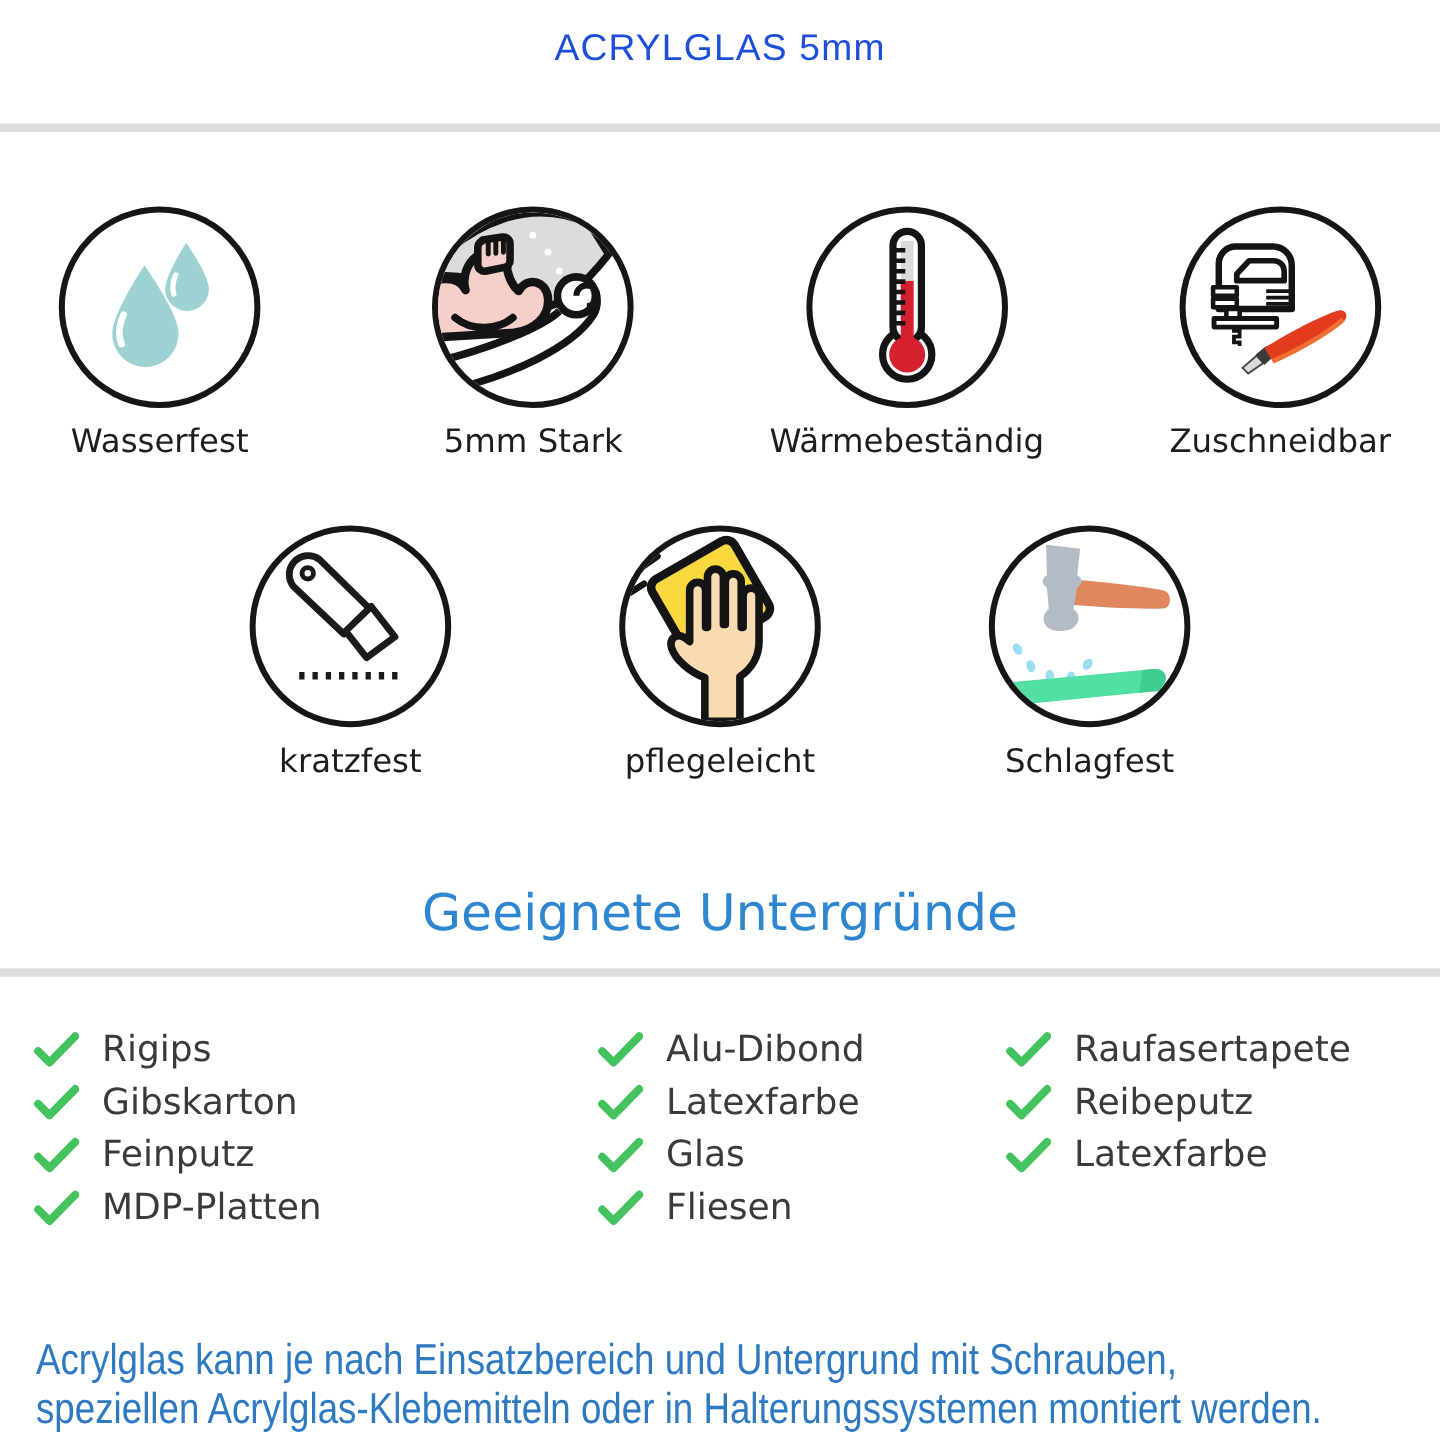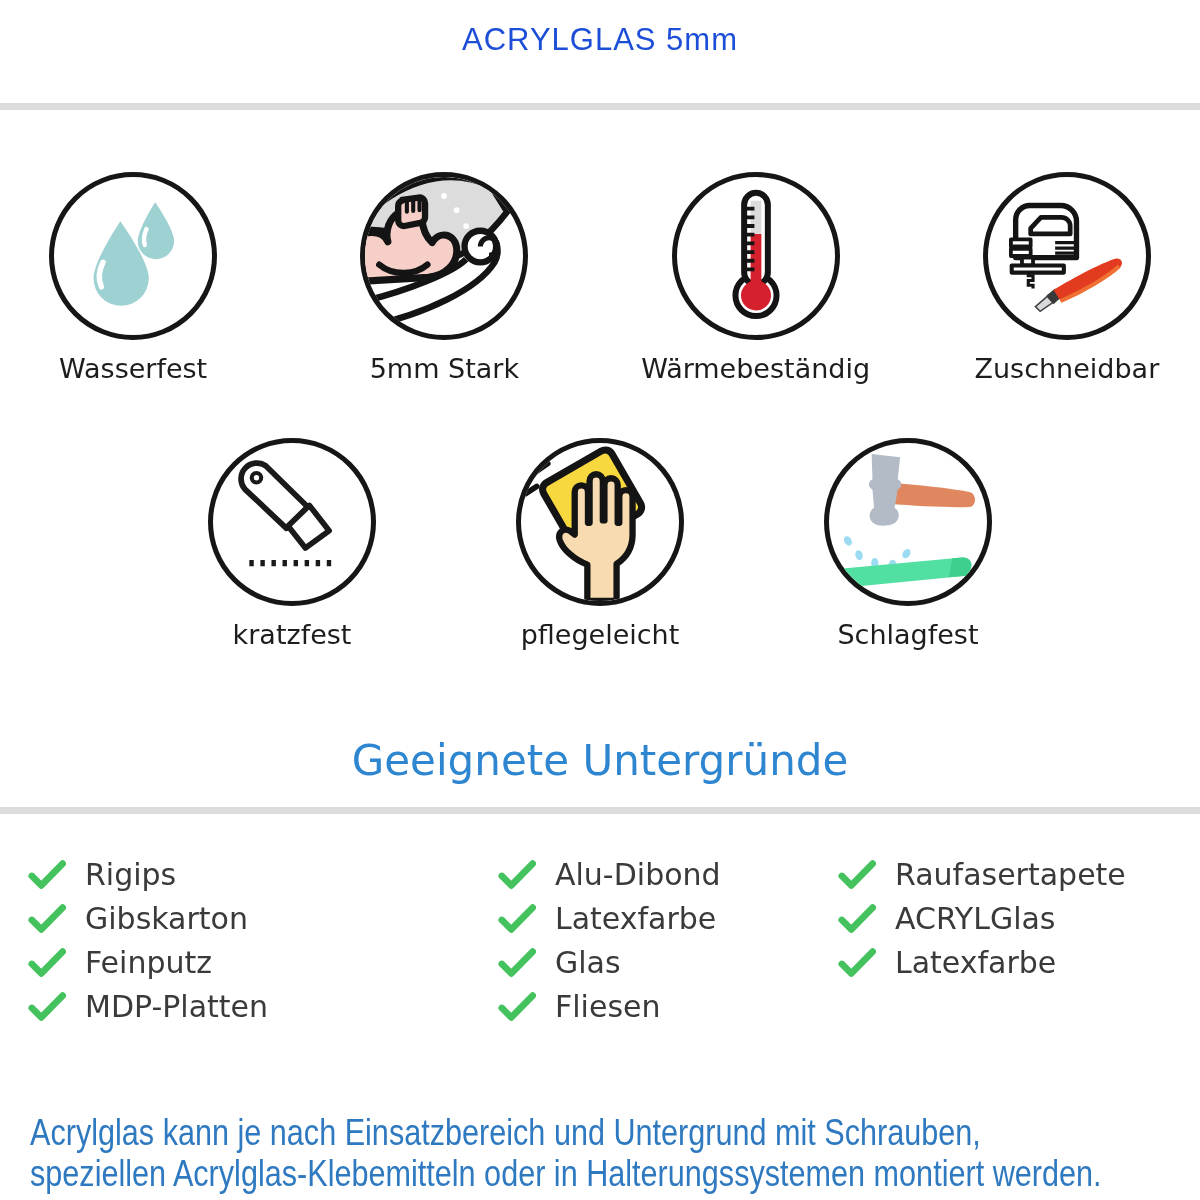--- a/index.html
+++ b/index.html
@@ -236,21 +236,21 @@
     <div class="sub-item">
       <svg class="check" viewBox="0 0 40 32">
           <polyline points="4,17.5 14,27.5 36.5,4.5" fill="none" stroke="#44C25D" stroke-width="7" stroke-linecap="round" stroke-linejoin="round"></polyline>
         </svg>
       <span class="sub-label">Raufasertapete</span>
     </div>
     <div class="sub-item">
       <svg class="check" viewBox="0 0 40 32">
           <polyline points="4,17.5 14,27.5 36.5,4.5" fill="none" stroke="#44C25D" stroke-width="7" stroke-linecap="round" stroke-linejoin="round"></polyline>
         </svg>
-      <span class="sub-label">ACRYLGlas</span>
+      <span class="sub-label">Reibeputz</span>
     </div>
     <div class="sub-item">
       <svg class="check" viewBox="0 0 40 32">
           <polyline points="4,17.5 14,27.5 36.5,4.5" fill="none" stroke="#44C25D" stroke-width="7" stroke-linecap="round" stroke-linejoin="round"></polyline>
         </svg>
       <span class="sub-label">Latexfarbe</span>
     </div>
   </div>
 
   <div class="footnote">

